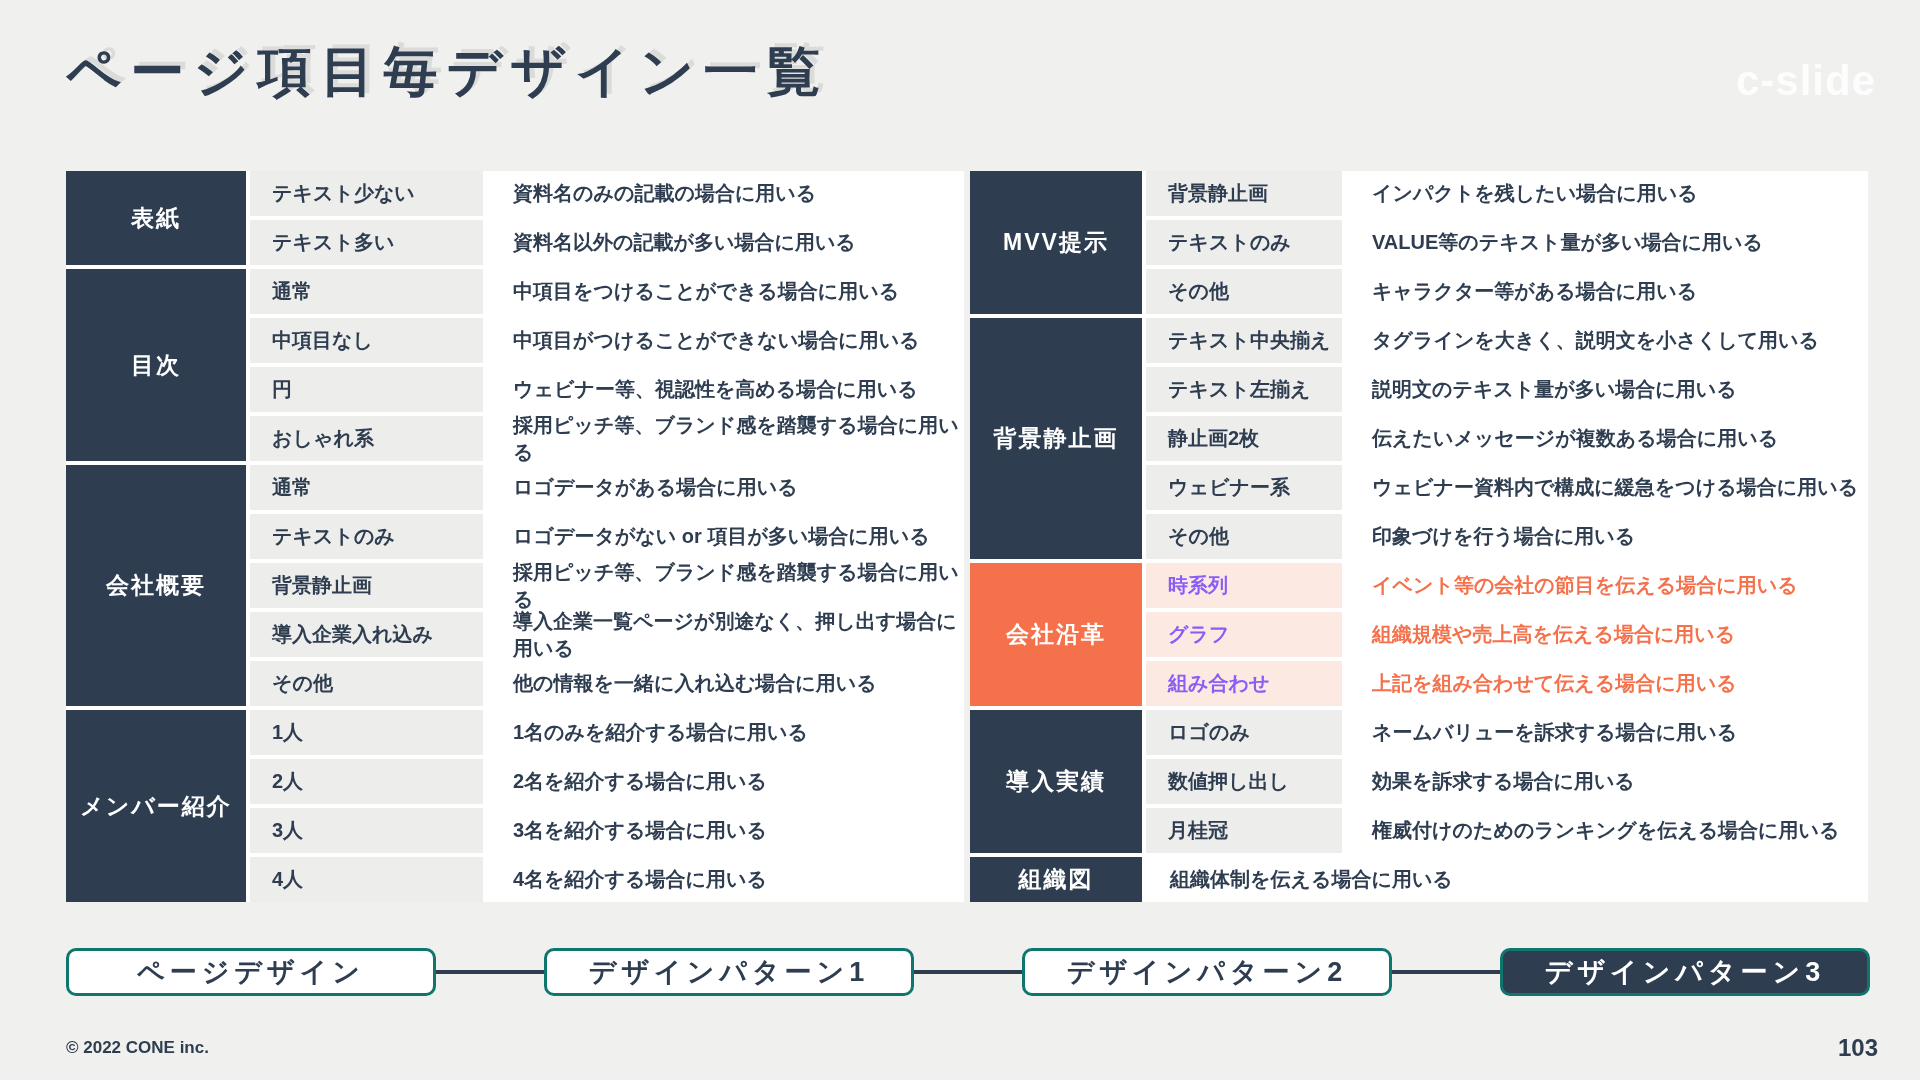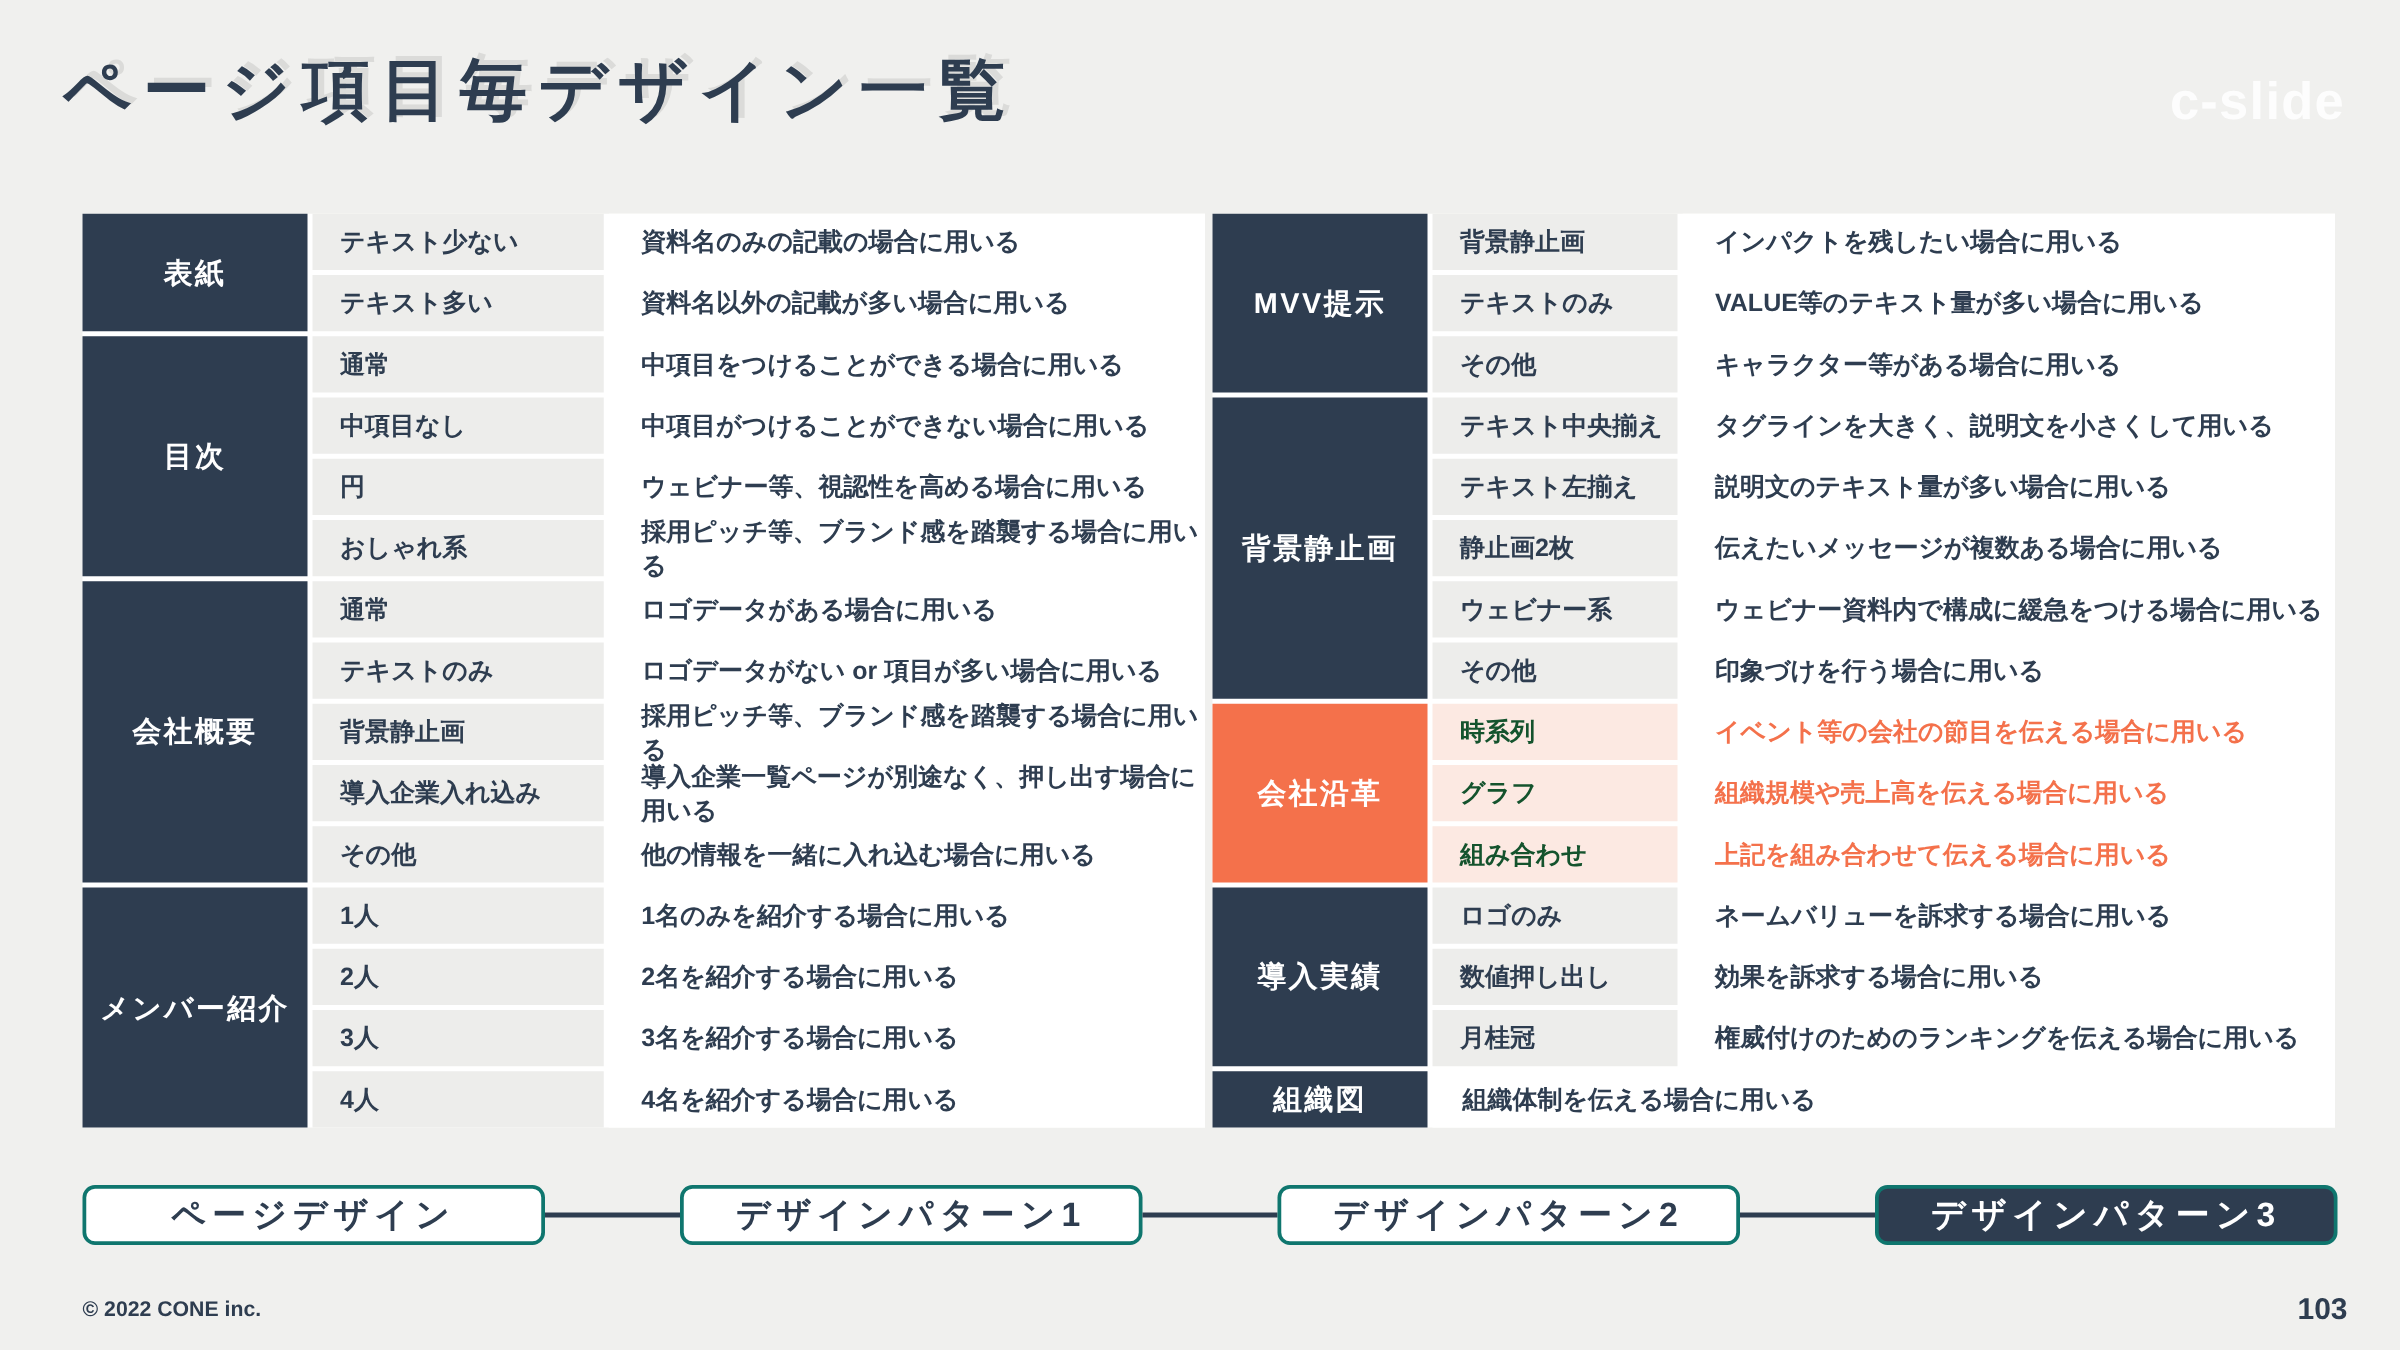--- a/index.html
+++ b/index.html
@@ -5,21 +5,21 @@
   * { margin:0; padding:0; box-sizing:border-box; }
   html,body { width:1920px; height:1080px; }
   body {
     background:#F0F0EE;
     font-family:"Liberation Sans","DejaVu Sans",sans-serif;
     color:#2E3D50;
     position:relative;
     overflow:hidden;
   }
   .header {
-    position:absolute; left:50px; right:44px; top:36px;
+    position:absolute; left:66px; right:44px; top:36px;
     display:flex; justify-content:space-between; align-items:center;
   }
   .title {
     font-size:54px; font-weight:900; letter-spacing:9px; color:#2E3D50;
     text-shadow:5px -4px 0 #DBDBD9;
   }
   .logo {
     font-size:42px; font-weight:900; color:#FDFDFD; letter-spacing:1px; margin-top:16px;
   }
   .tables {
@@ -42,21 +42,21 @@
     font-weight:800; font-size:20px; color:#2E3D50;
   }
   .table-right .label { width:196px; }
   .desc {
     flex:1; background:#FFFFFF;
     display:flex; align-items:center; padding-left:26px;
     font-weight:700; font-size:20px; color:#2E3D50;
   }
   .row.full .desc { padding-left:24px; }
   .group.orange .cat { background:#F4714B; }
-  .group.orange .label { background:#FCE9E2; color:#14532d; }
+  .group.orange .label { background:#FCE9E2; color:#8b5cf6; }
   .group.orange .desc { color:#F4714B; }
   .stepper {
     position:absolute; left:66px; right:50px; top:948px;
     display:flex; align-items:center;
   }
   .step-btn {
     flex:1; height:48px;
     display:flex; align-items:center; justify-content:center;
     border:3px solid #0f766e; border-radius:10px; background:#FFFFFF;
     font-size:27px; font-weight:900; letter-spacing:5px; color:#2E3D50;

